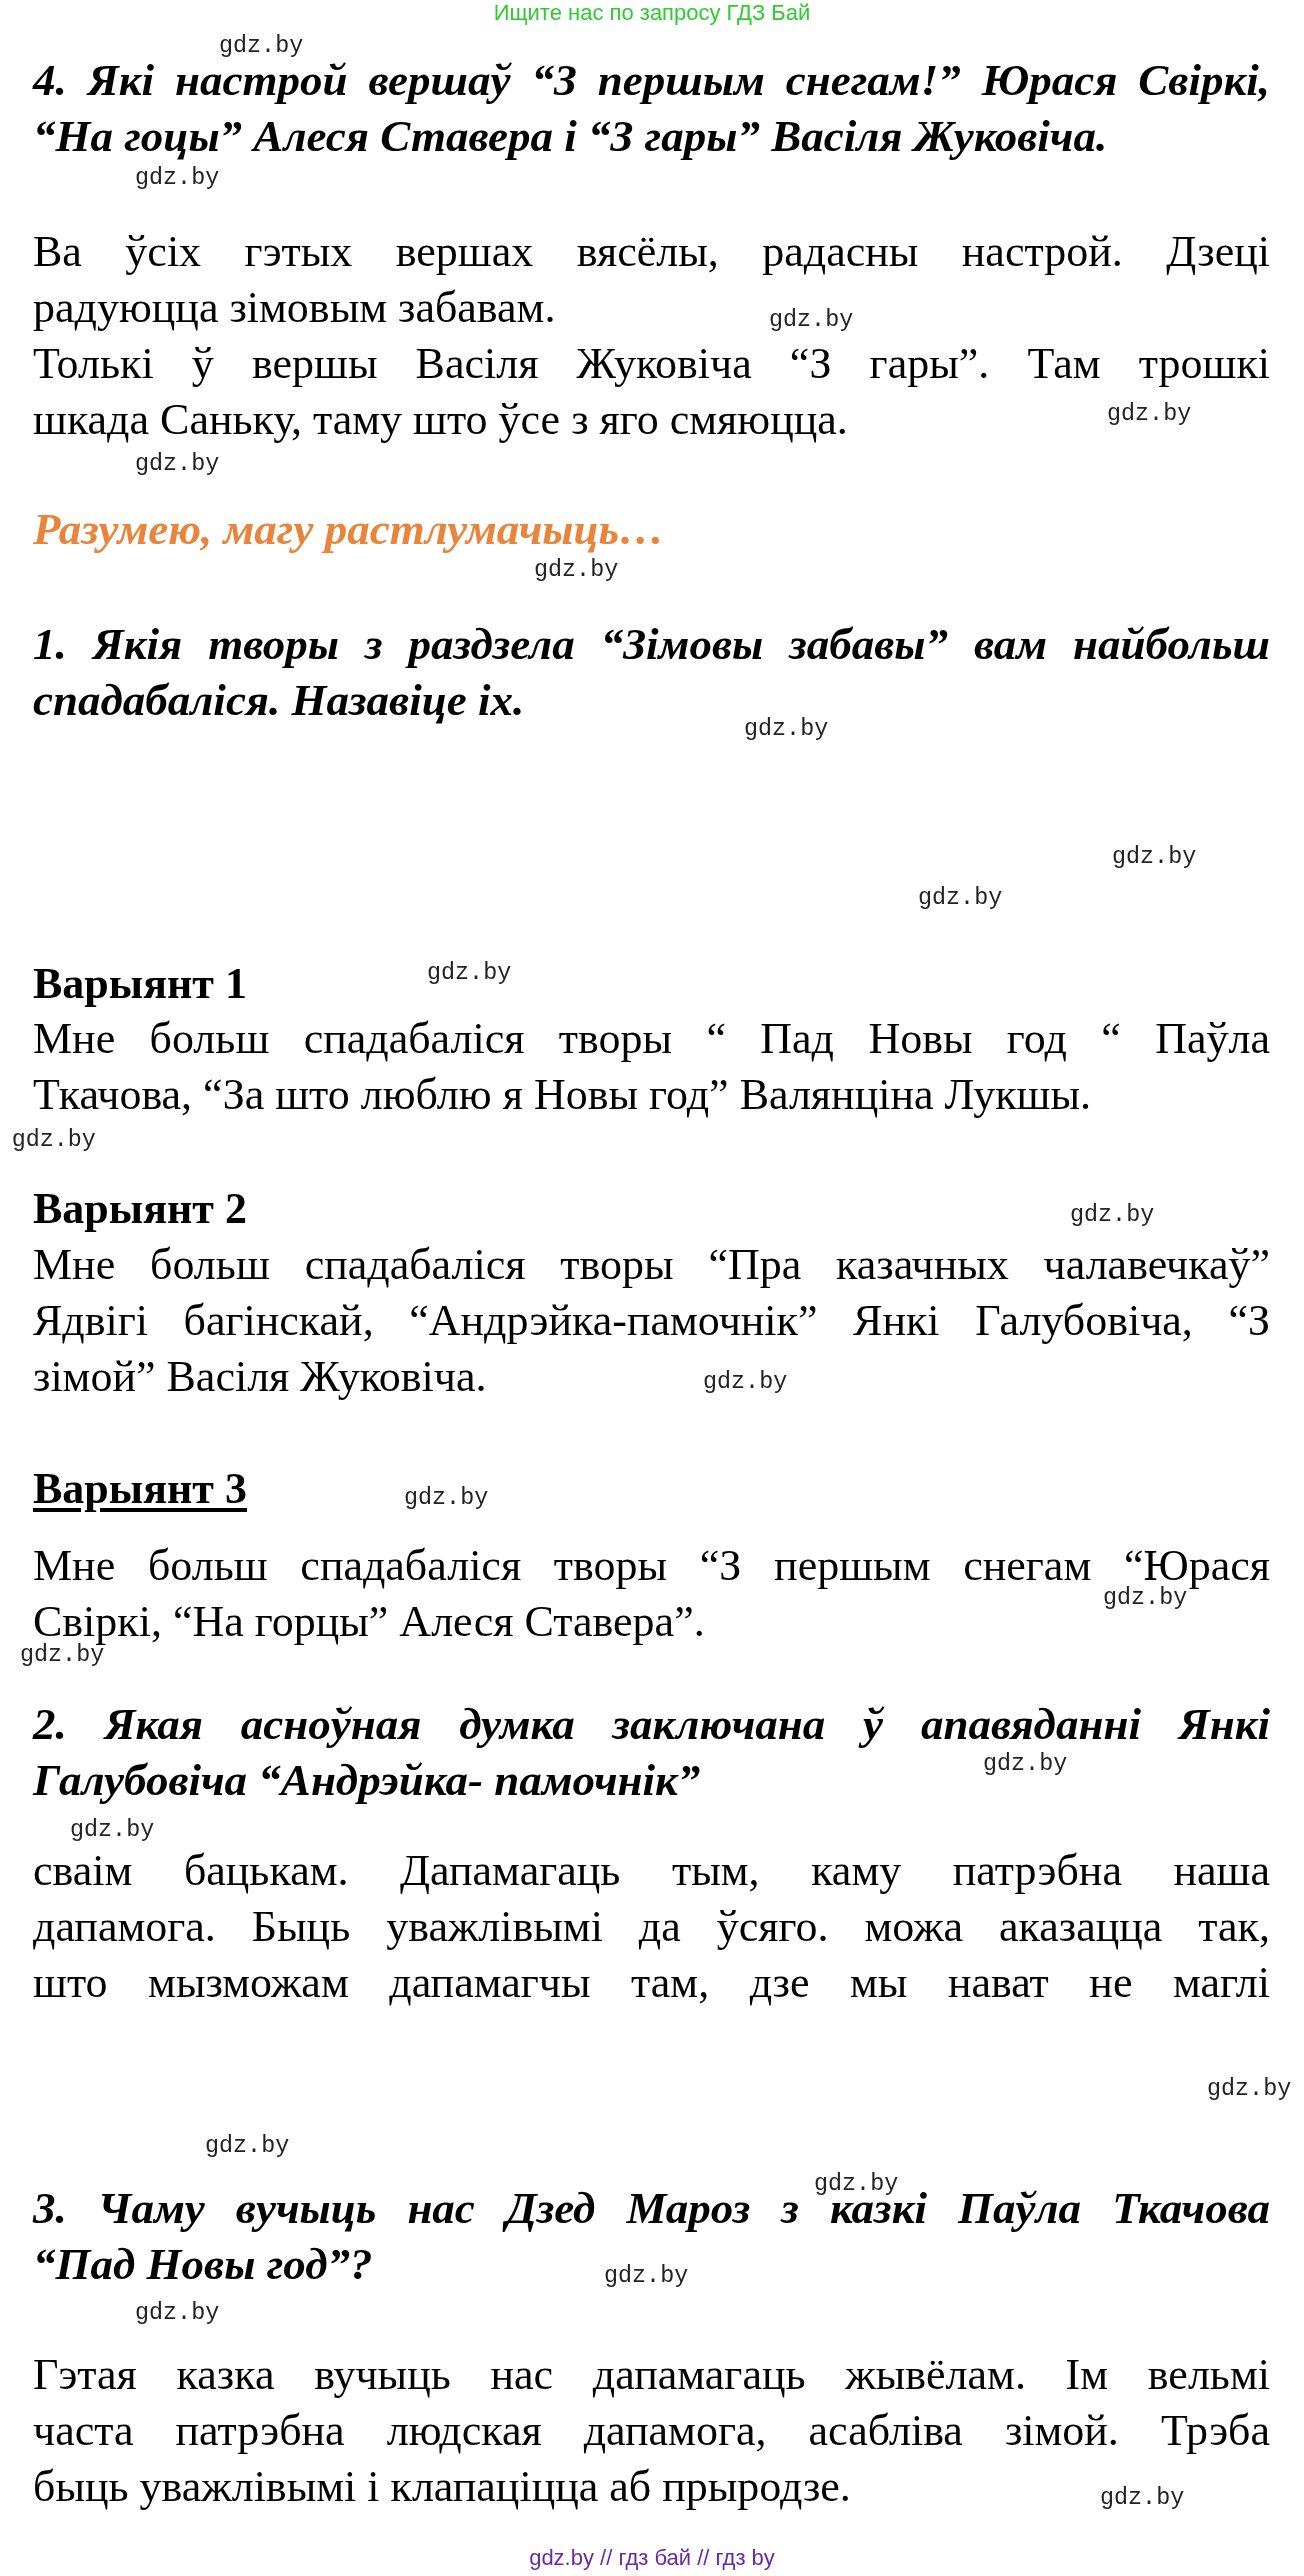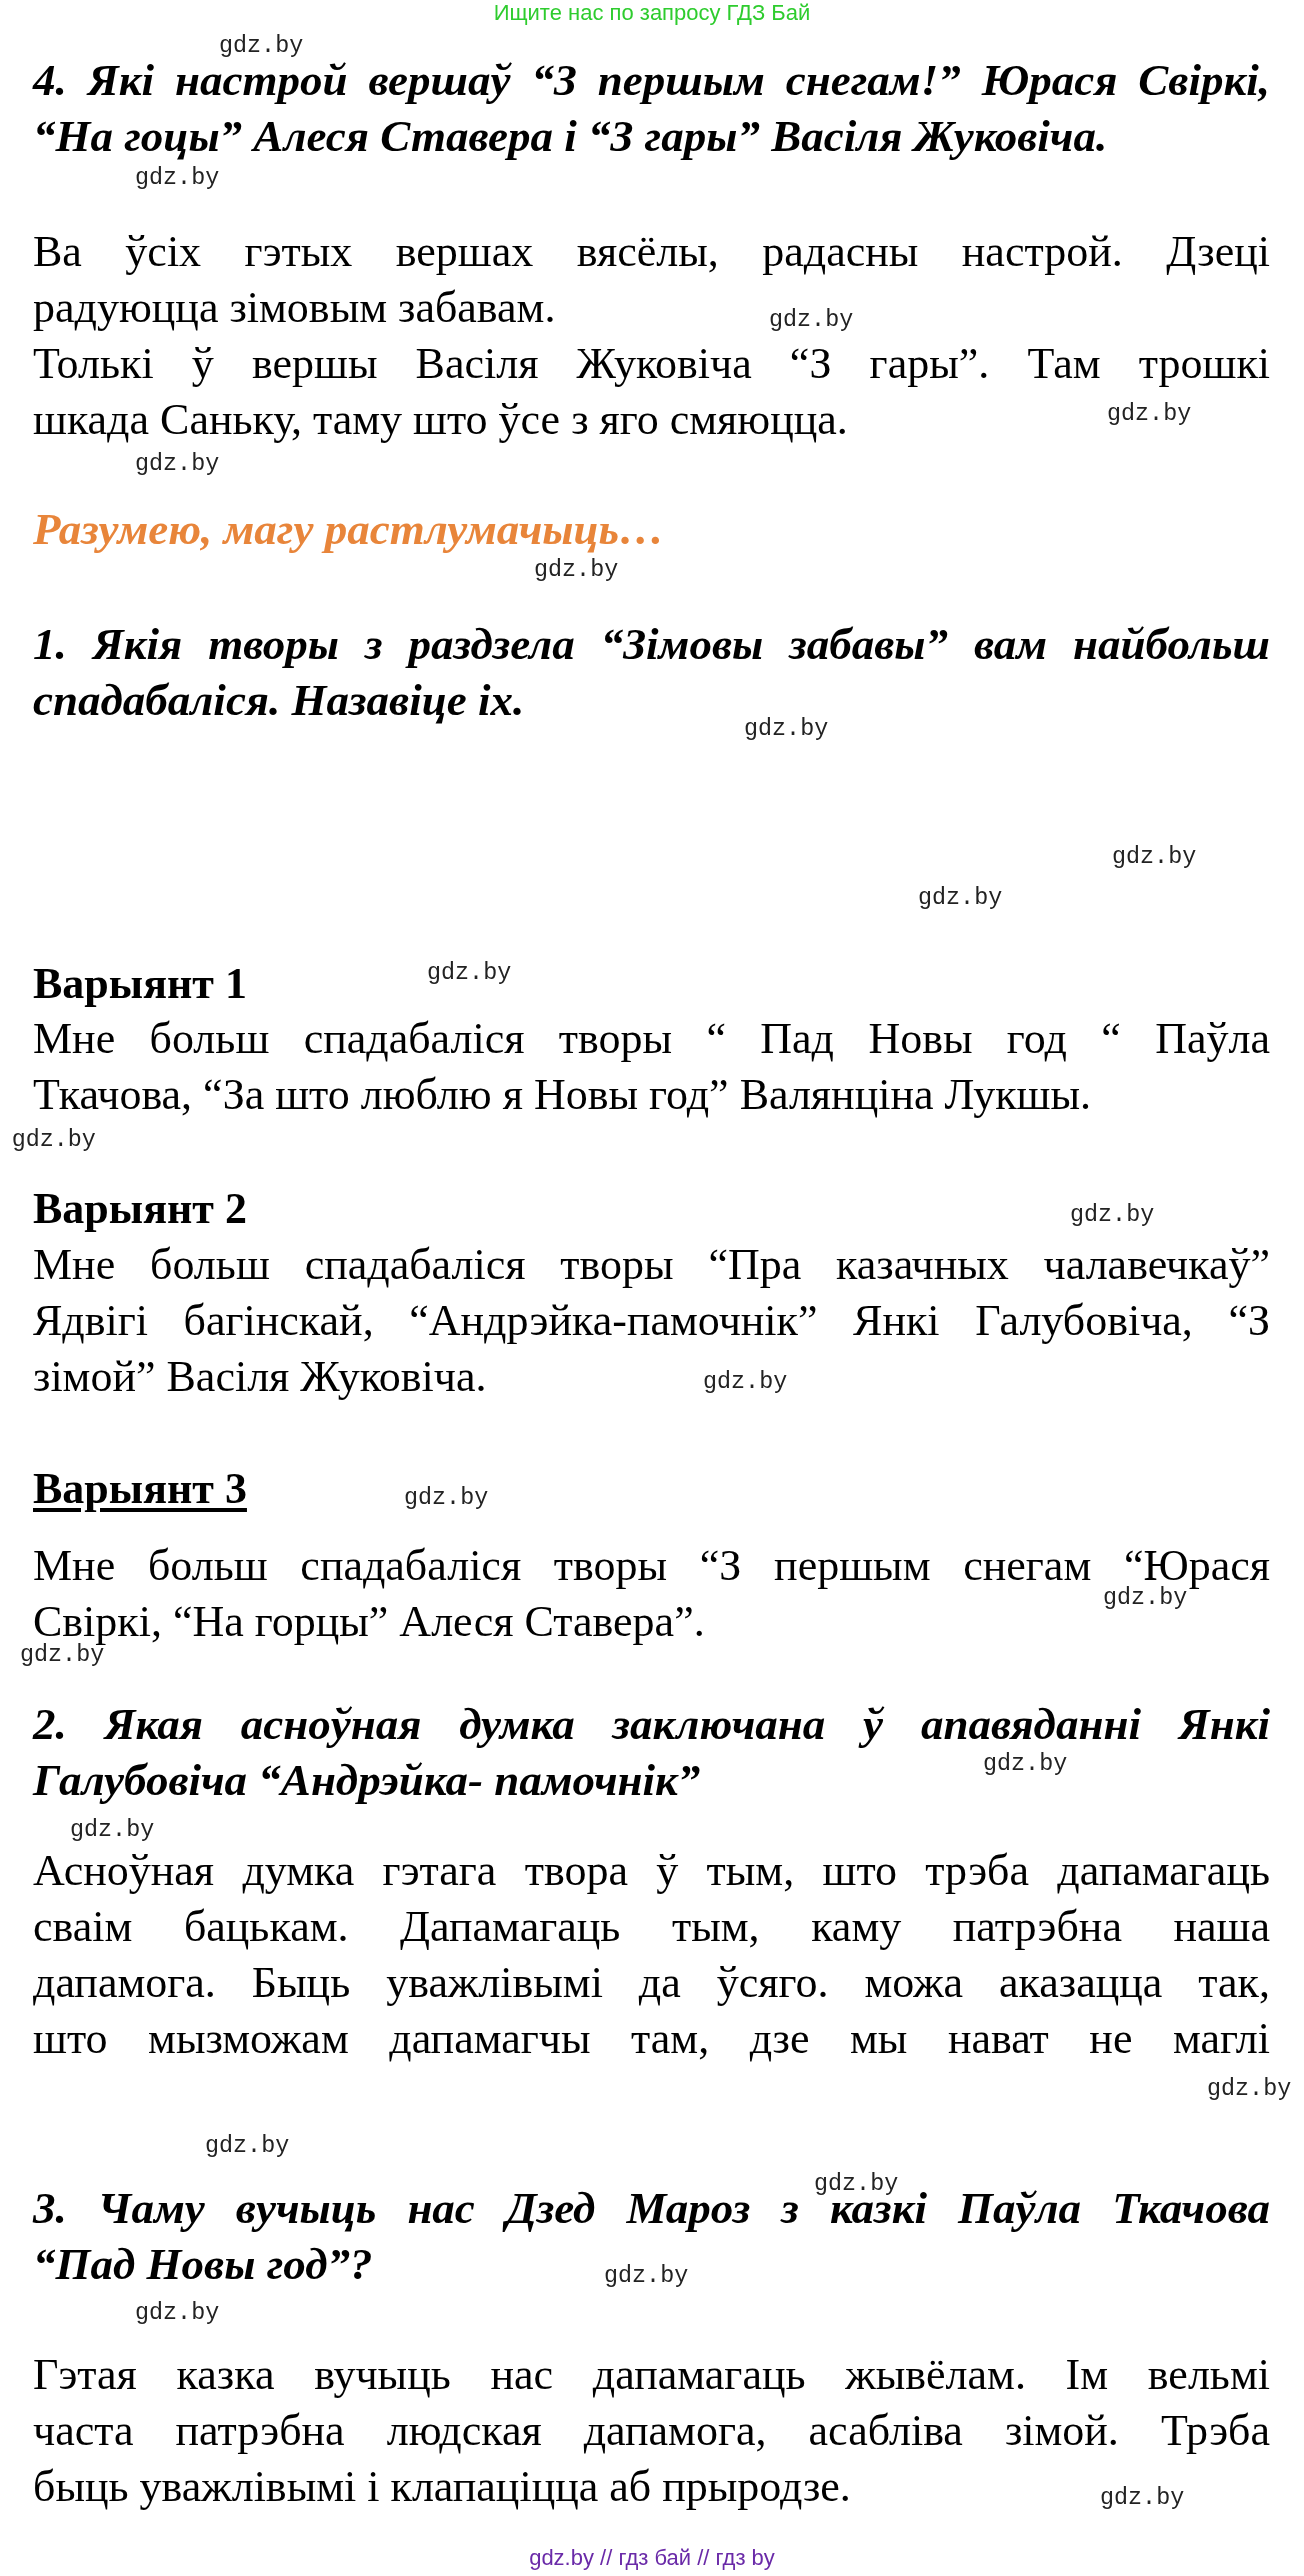--- a/index.html
+++ b/index.html
@@ -56,21 +56,20 @@
 <div class="p" style="top:1517px;margin-top:21px;">
   <span class="line">Мне больш спадабаліся творы “З першым снегам “Юрася</span>
   <span class="line last">Свіркі, “На горцы” Алеся Ставера”.</span>
 </div>
 
 <div class="q" style="top:1696px;">
   <span style="display:block;text-align-last:justify;">2. Якая асноўная думка заключана ў апавяданні Янкі</span>
   <span style="display:block;">Галубовіча “Андрэйка- памочнік”</span>
 </div>
 <div class="p" style="top:1843px;">
-  <span class="line">Асноўная думка гэтага твора ў тым, што трэба дапамагаць</span>
   <span class="line">сваім бацькам. Дапамагаць тым, каму патрэбна наша</span>
   <span class="line">дапамога. Быць уважлівымі да ўсяго. можа аказацца так,</span>
   <span class="line">што мызможам дапамагчы там, дзе мы нават не маглі</span>
 </div>
 
 <div class="q" style="top:2180px;">
   <span style="display:block;text-align-last:justify;">3. Чаму вучыць нас Дзед Мароз  з казкі Паўла Ткачова</span>
   <span style="display:block;">“Пад Новы год”?</span>
 </div>
 <div class="p" style="top:2347px;">

